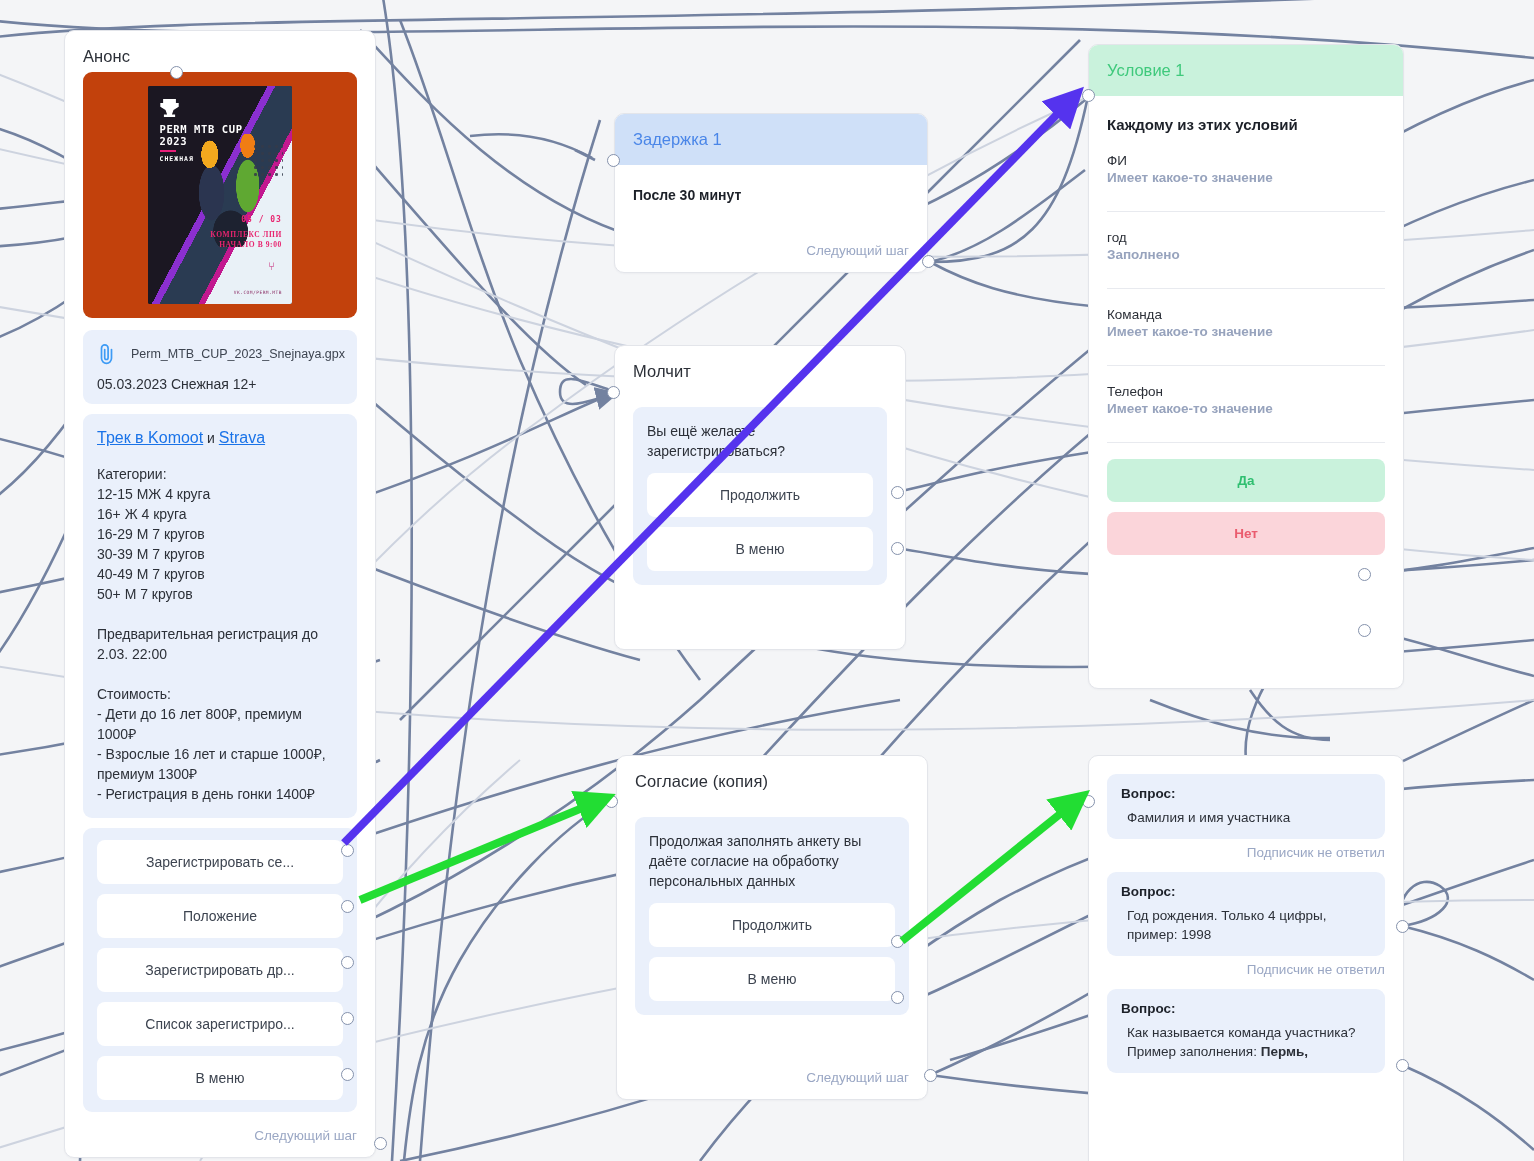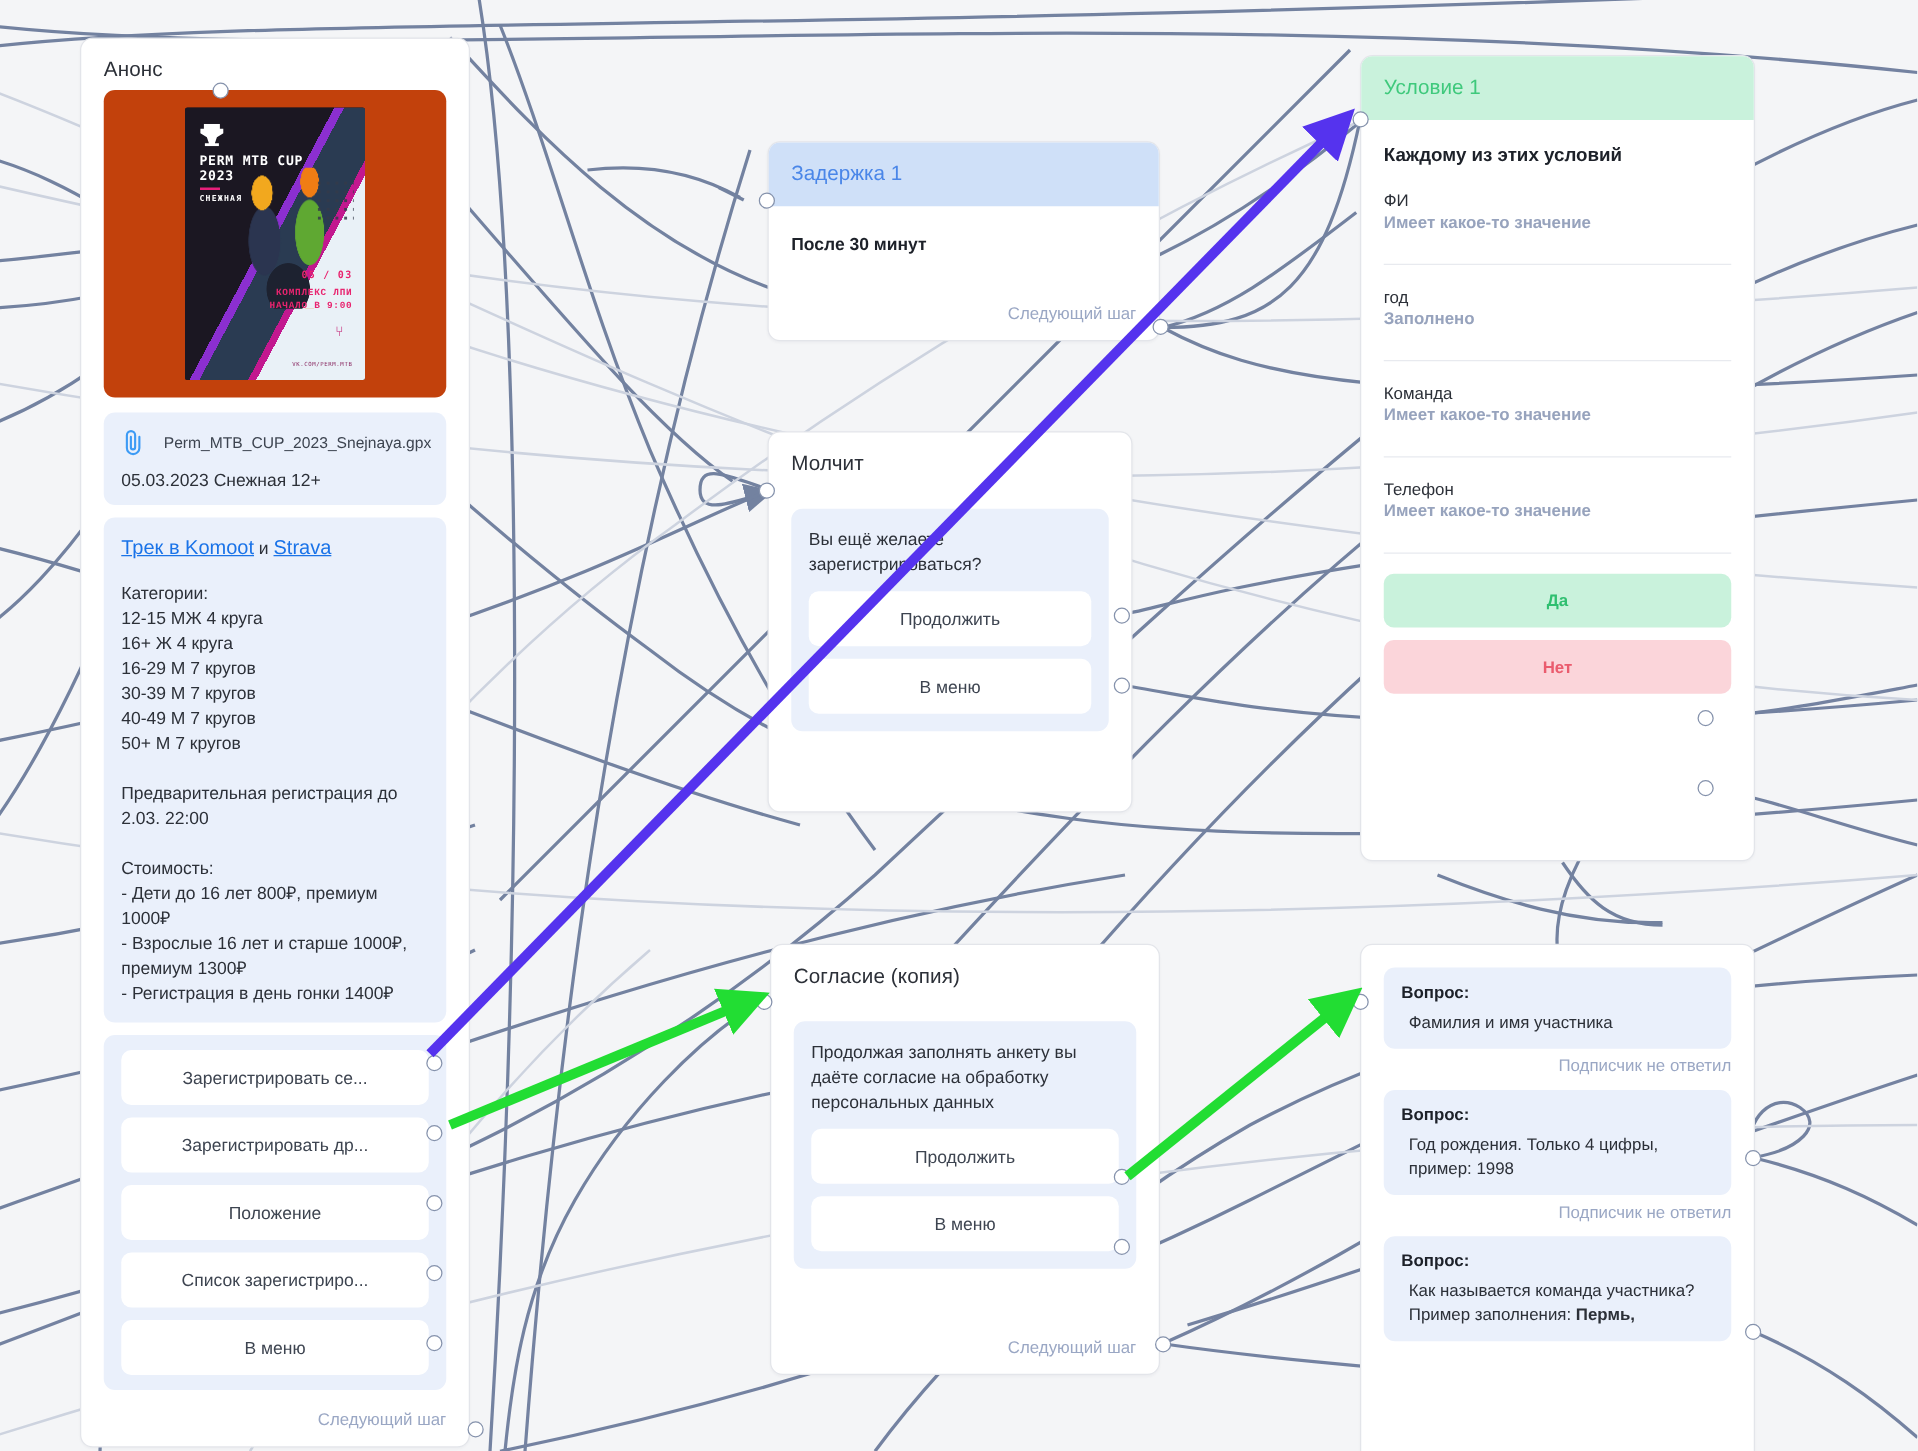--- a/index.html
+++ b/index.html
@@ -87,21 +87,21 @@
   .p-logo { position:absolute; left:8%; top:6%; width:58%; color:#fff; }
   .p-cup {
     width:20px;height:18px;margin-bottom:6px;
     background:#fff;
     clip-path: polygon(18% 0,82% 0,82% 22%,96% 22%,96% 42%,70% 60%,62% 86%,78% 86%,78% 100%,22% 100%,22% 86%,38% 86%,30% 60%,4% 42%,4% 22%,18% 22%);
   }
   .p-t1 { font-family:"DejaVu Sans Mono", monospace; font-size:10.5px; letter-spacing:.6px; font-weight:700; line-height:1.15;}
   .p-rule { width:16px;height:2px;background:#e81f7a;margin:3px 0 3px;}
   .p-t2 { font-family:"DejaVu Sans Mono", monospace; font-size:6.5px; letter-spacing:1px; font-weight:700;}
   .p-r1 { position:absolute; right:7%; top:59%; color:#e8246f; font-family:"DejaVu Sans Mono", monospace; font-size:8px; font-weight:700; letter-spacing:1px;}
-  .p-r2 { position:absolute; right:7%; top:66%; color:#e8246f; font-family:Liberation Mono, monospace; font-size:7.5px; font-weight:700; letter-spacing:.6px; text-align:right; line-height:1.35;}
+  .p-r2 { position:absolute; right:7%; top:66%; color:#e8246f; font-family:Liberation Serif, serif; font-size:7.5px; font-weight:700; letter-spacing:.6px; text-align:right; line-height:1.35;}
   .p-r3 { position:absolute; right:12%; top:80%; color:#c2186f; font-size:11px;}
   .p-r4 { position:absolute; right:7%; bottom:4%; color:#8a2b63; font-family:"DejaVu Sans Mono", monospace; font-size:4.5px; letter-spacing:.5px;}
 
   .attach-row { display:flex; align-items:center; gap:14px; margin-bottom:10px; }
   .clip-icon { width: 20px; height: 24px; flex: 0 0 auto; }
   .attach-name { font-size: 12.5px; color: #3d4450; }
   .attach-date { font-size: 14px; color: #2c3038; }
 
   .lnk { color:#1a73e8; text-decoration: underline; }
   .body-txt { font-size: 14px; color: #2c3038; line-height: 20px; white-space: pre-wrap; }
@@ -261,22 +261,22 @@
 Предварительная регистрация до 2.03. 22:00
 
 Стоимость:
 - Дети до 16 лет 800₽, премиум 1000₽
 - Взрослые 16 лет и старше 1000₽, премиум 1300₽
 - Регистрация в день гонки 1400₽</div>
       </div>
 
       <div class="bubble" style="padding:12px 14px;">
         <div class="btn">Зарегистрировать се...</div>
+        <div class="btn">Положение</div>
         <div class="btn">Зарегистрировать др...</div>
-        <div class="btn">Положение</div>
         <div class="btn">Список зарегистриро...</div>
         <div class="btn">В меню</div>
       </div>
     </div>
 
     <div class="next-row" style="position:absolute; right:0; bottom:0;">
       <span>Следующий шаг</span>
     </div>
   </div>
   <div class="port" style="left:170px; top:66px;"></div>

